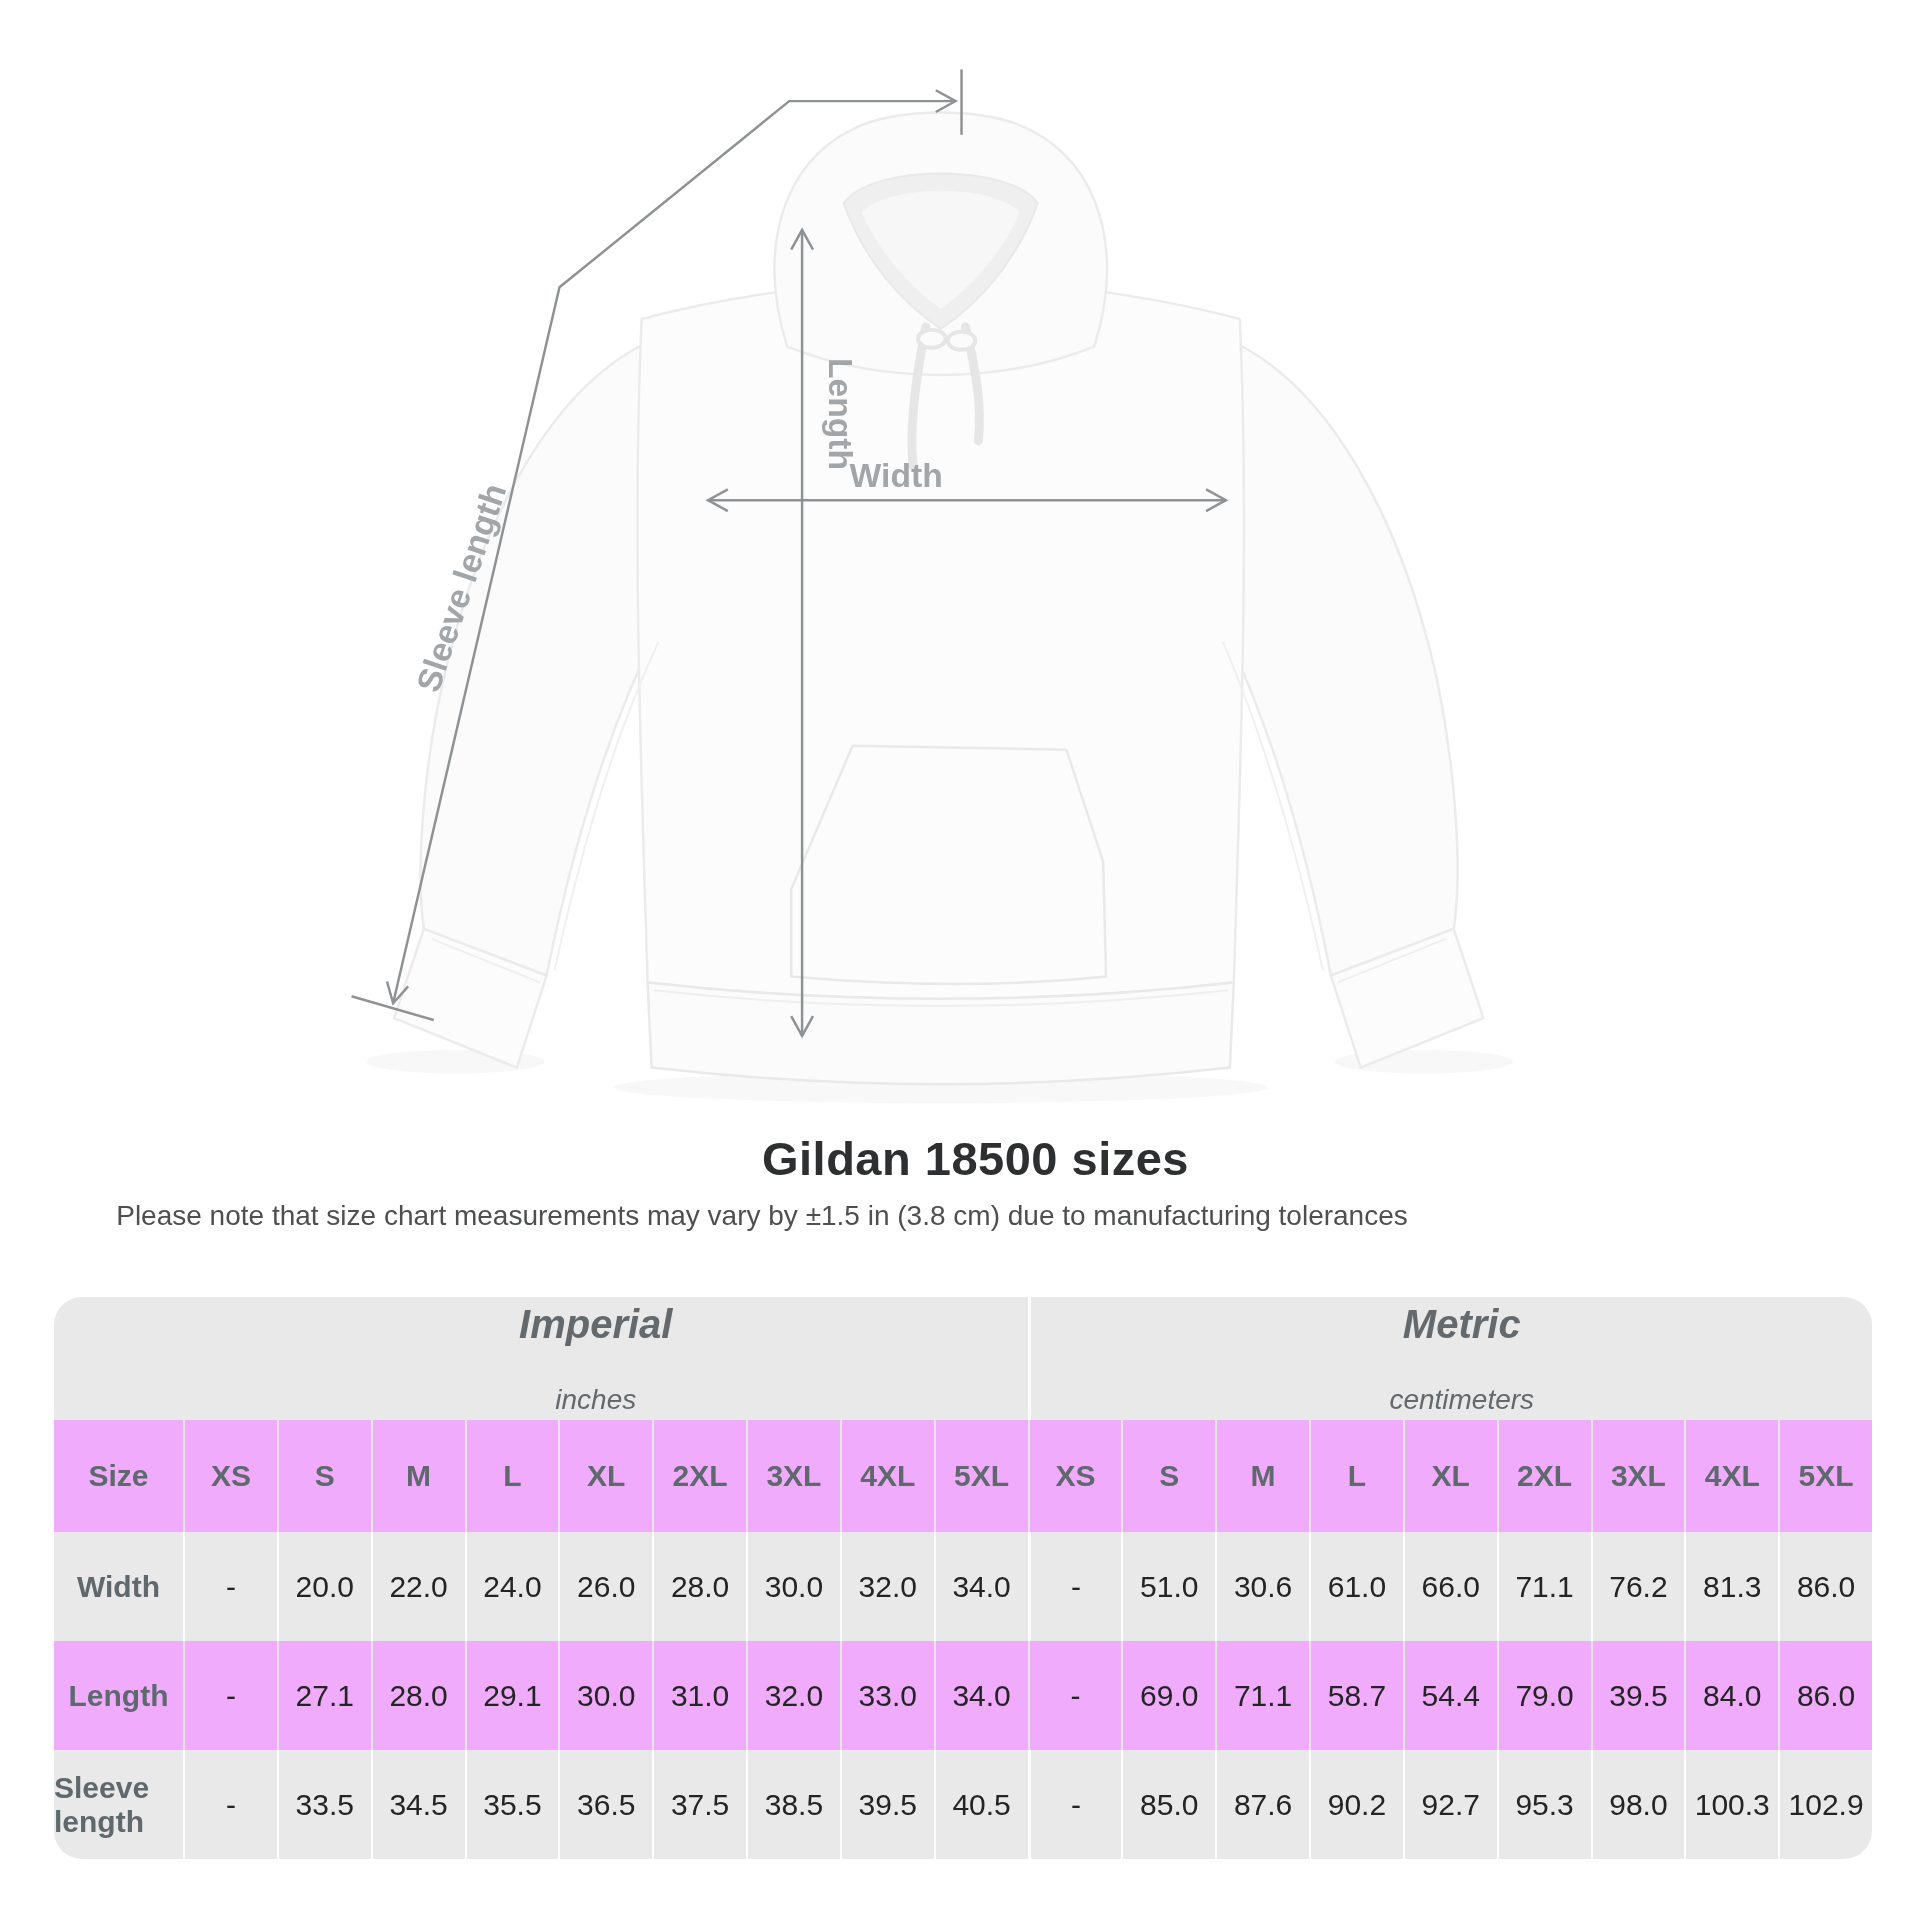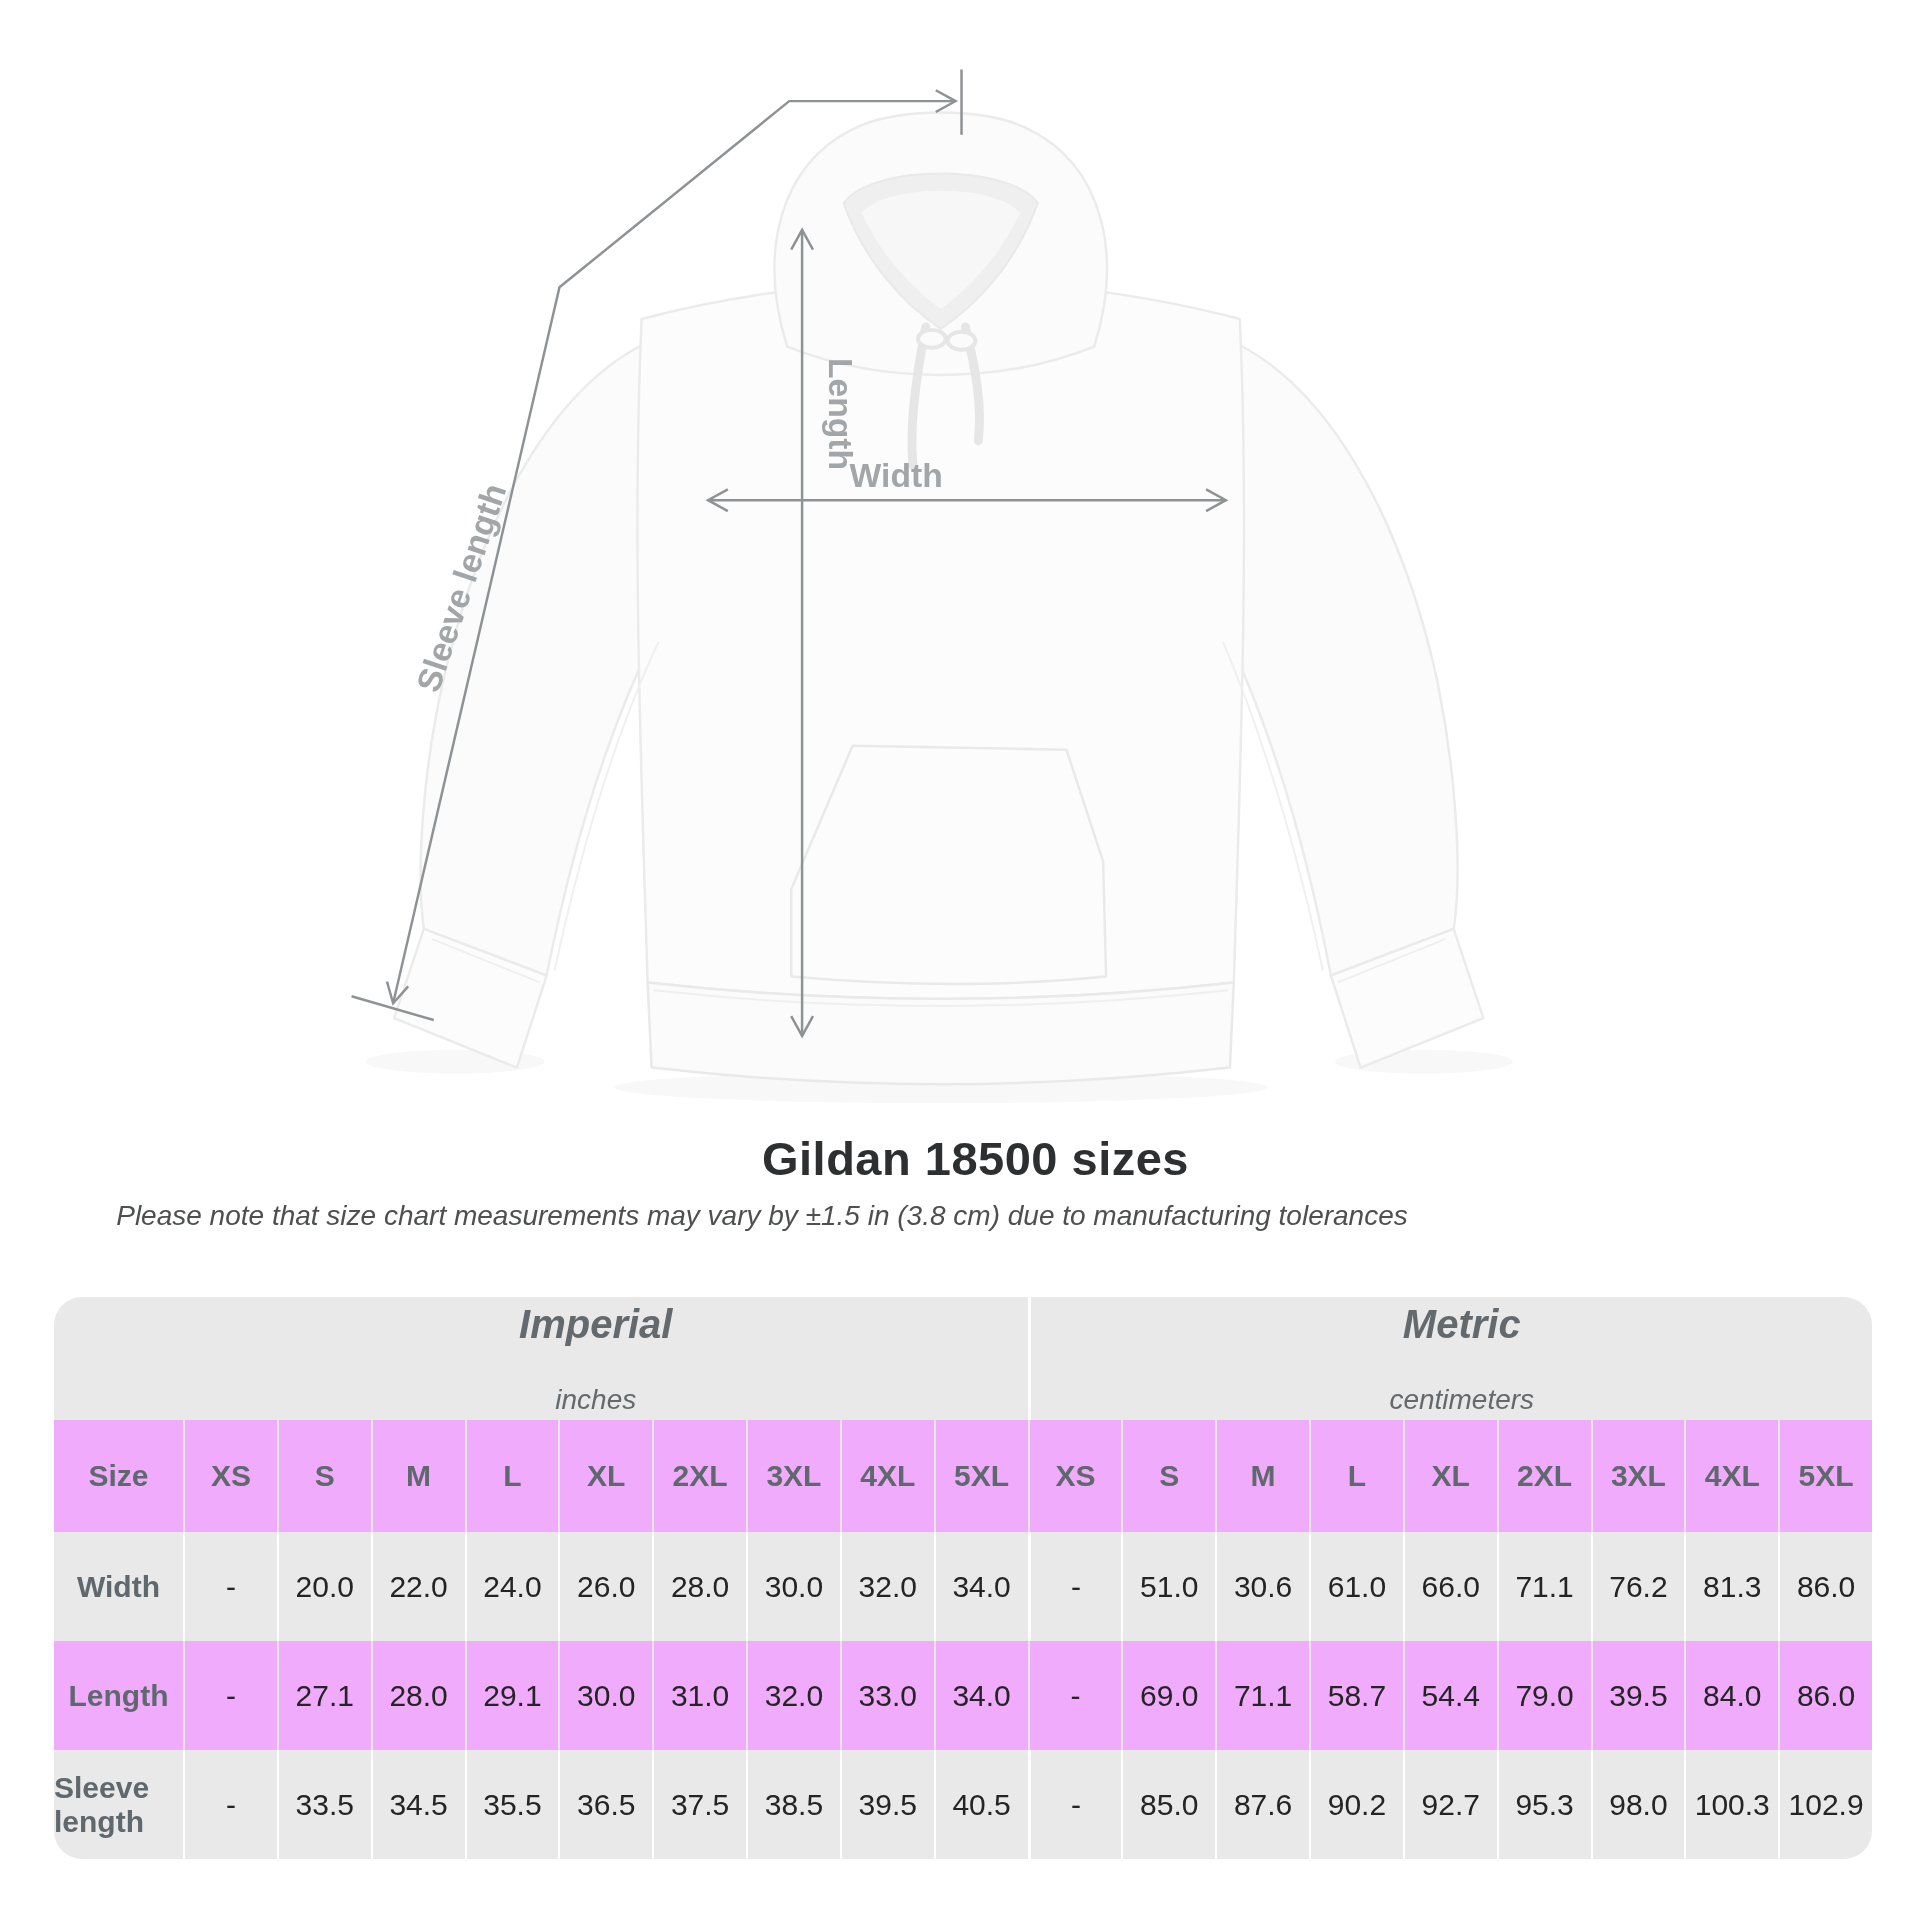--- a/index.html
+++ b/index.html
@@ -2,21 +2,21 @@
 <html><head>
 <meta charset="utf-8">
 <style>
   html,body{margin:0;padding:0;background:#fff;}
   .page{position:relative;width:1927px;height:1927px;background:#fff;overflow:hidden;
         font-family:"Liberation Sans",sans-serif;}
   .fig{position:absolute;left:0;top:0;}
   .page-title{position:absolute;left:0;top:1131px;width:1927px;text-align:center;
         font-size:47px;font-weight:bold;color:#2d2f30;letter-spacing:0.5px;padding-left:12px;}
   .page-sub{position:absolute;left:0;top:1200px;width:1524px;text-align:center;
-        font-size:28px;font-style:italic;color:#4d4f50;}
+        font-size:28px;color:#4d4f50;}
   .size-table{position:absolute;left:54px;top:1297px;width:1818px;height:562px;
         background:#fff;border-radius:28px;overflow:hidden;display:grid;
         grid-template-columns:129px repeat(18,1fr);
         grid-template-rows:123px 112px 109px 109px 110px;}
   .cell{display:flex;align-items:center;justify-content:center;}
   .unit{grid-row:1;background:#e9e9e9;flex-direction:column;gap:8px;padding-left:21px;}
   .unit.imperial{grid-column:1/11;padding-left:110px;text-align:right;}
   .unit.metric{grid-column:11/20;border-left:3px solid #fff;}
   .unit-name{font-size:40px;font-weight:bold;font-style:italic;color:#63696c;}
   .unit-sub{font-size:28px;font-style:italic;color:#63696c;margin-top:29px;}

